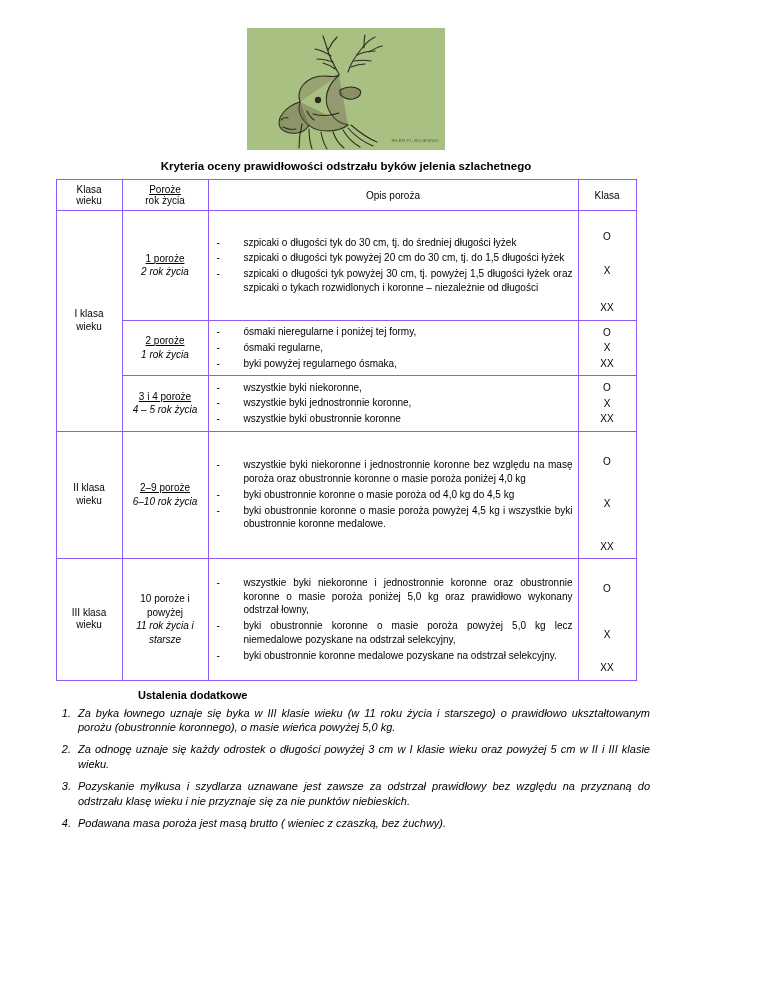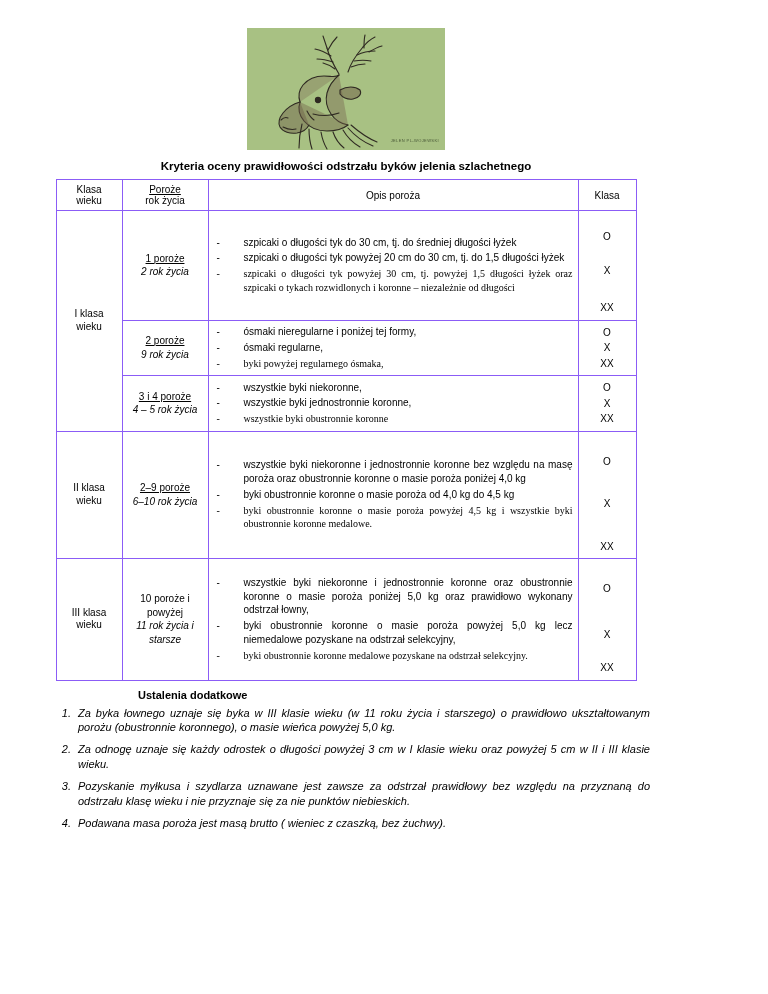--- a/index.html
+++ b/index.html
@@ -104,21 +104,21 @@
     list-style: none;
     margin: 0;
     padding: 0;
   }
   ul.dash li {
     position: relative;
     padding-left: 30px;
     margin-bottom: 2px;
     text-align: justify;
   }
-  ul.dash li:last-child { margin-bottom: 0; font-family: Liberation Serif, serif; }
+  ul.dash li:last-child { margin-bottom: 0; }
   ul.dash li::before {
     content: "-";
     position: absolute;
     left: 3px;
     top: 0;
   }
   .ocena-line { padding: 1px 0; }
   .sp-1 { margin-top: 14px; }
   .sp-2 { margin-top: 18px; }
   .sp-3 { margin-top: 22px; }
@@ -239,21 +239,21 @@
         </td>
         <td class="ocena">
           <div class="ocena-line sp-1">O</div>
           <div class="ocena-line sp-2">X</div>
           <div class="ocena-line sp-3">XX</div>
         </td>
       </tr>
       <tr>
         <td class="poroze">
           <span class="u">2 poroże</span><br>
-          <span class="it">9 rok życia</span>
+          <span class="it">1 rok życia</span>
         </td>
         <td class="opis">
           <ul class="dash">
             <li>ósmaki nieregularne i poniżej tej formy,</li>
             <li>ósmaki regularne,</li>
             <li>byki powyżej regularnego ósmaka,</li>
           </ul>
         </td>
         <td class="ocena">
           <div class="ocena-line">O</div>

